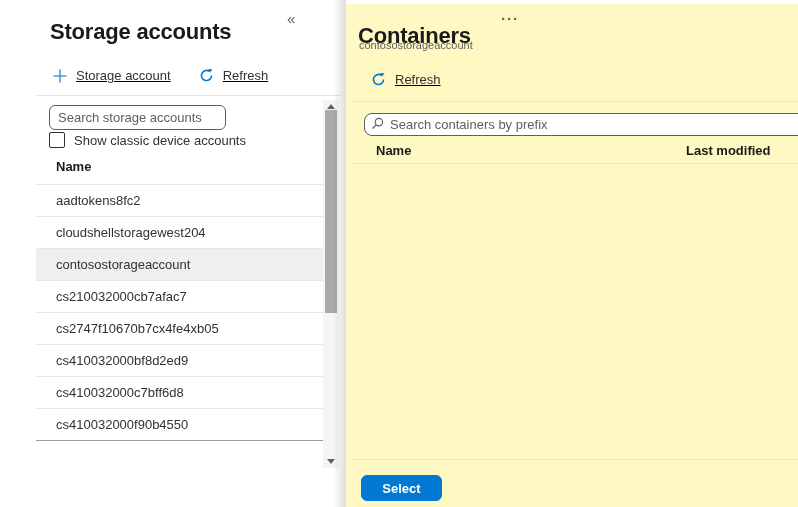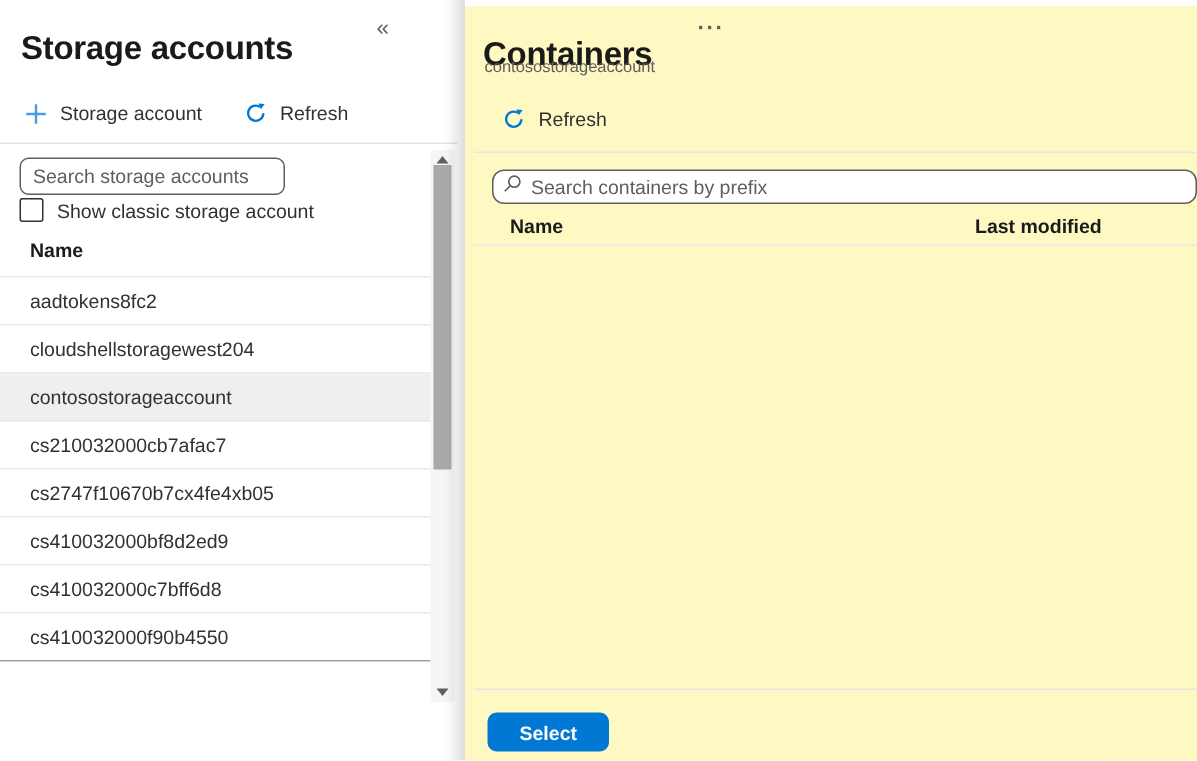--- a/index.html
+++ b/index.html
@@ -1,24 +1,24 @@
 <!DOCTYPE html>
 <html><head>
 <meta charset="utf-8">
 <style>
   html,body{margin:0;padding:0;width:798px;height:507px;background:#fff;overflow:hidden;
     font-family:"Liberation Sans","DejaVu Sans",sans-serif;-webkit-font-smoothing:antialiased;}
-  #app{position:relative;width:738px;height:507px;background:#fff;}
+  #app{position:relative;width:738px;height:507px;background:#fff;margin-left:36px;}
 
   
   .panel-left{position:absolute;left:0;top:0;width:310px;height:507px;background:#fff;}
   .lp-title{position:absolute;left:14px;top:4px;font-size:22px;font-weight:700;color:#1a1a1a;letter-spacing:-.2px;}
   .collapse{position:absolute;left:251px;top:10px;font-size:15px;color:#605e5c;cursor:pointer;}
 
-  .toolbar{position:absolute;display:flex;align-items:center;}
+  .toolbar{position:absolute;display:flex;align-items:center;text-decoration:underline;}
   .lp-toolbar{left:15px;top:64px;}
   .cmd{display:inline-flex;align-items:center;gap:9px;border:none;background:transparent;
     font-family:inherit;font-size:13px;color:#323130;padding:4px 2px;cursor:pointer;}
   .cmd svg{display:block;}
   .lp-toolbar .cmd + .cmd{margin-left:24px;}
 
   .hdiv{position:absolute;height:1px;background:#e5e5e5;}
   .lp-div1{left:0;top:95px;width:305px;}
 
   .search-left{position:absolute;left:13px;top:105px;width:177px;height:25px;box-sizing:border-box;
@@ -110,21 +110,21 @@
         </span>
         <span>Refresh</span>
       </button>
     </div>
 
     <div class="hdiv lp-div1"></div>
 
     <input class="search-left" type="text" placeholder="Search storage accounts" style="">
 
     <span class="cb"></span>
-    <span class="cb-label">Show classic storage account</span>
+    <span class="cb-label">Show classic device accounts</span>
 
     <div class="lp-colheader">Name</div>
 
     <div class="lp-list">
       <div class="lrow">aadtokens8fc2</div>
       <div class="lrow">cloudshellstoragewest204</div>
       <div class="lrow selected">contosostorageaccount</div>
       <div class="lrow">cs210032000cb7afac7</div>
       <div class="lrow">cs2747f10670b7cx4fe4xb05</div>
       <div class="lrow">cs410032000bf8d2ed9</div>

